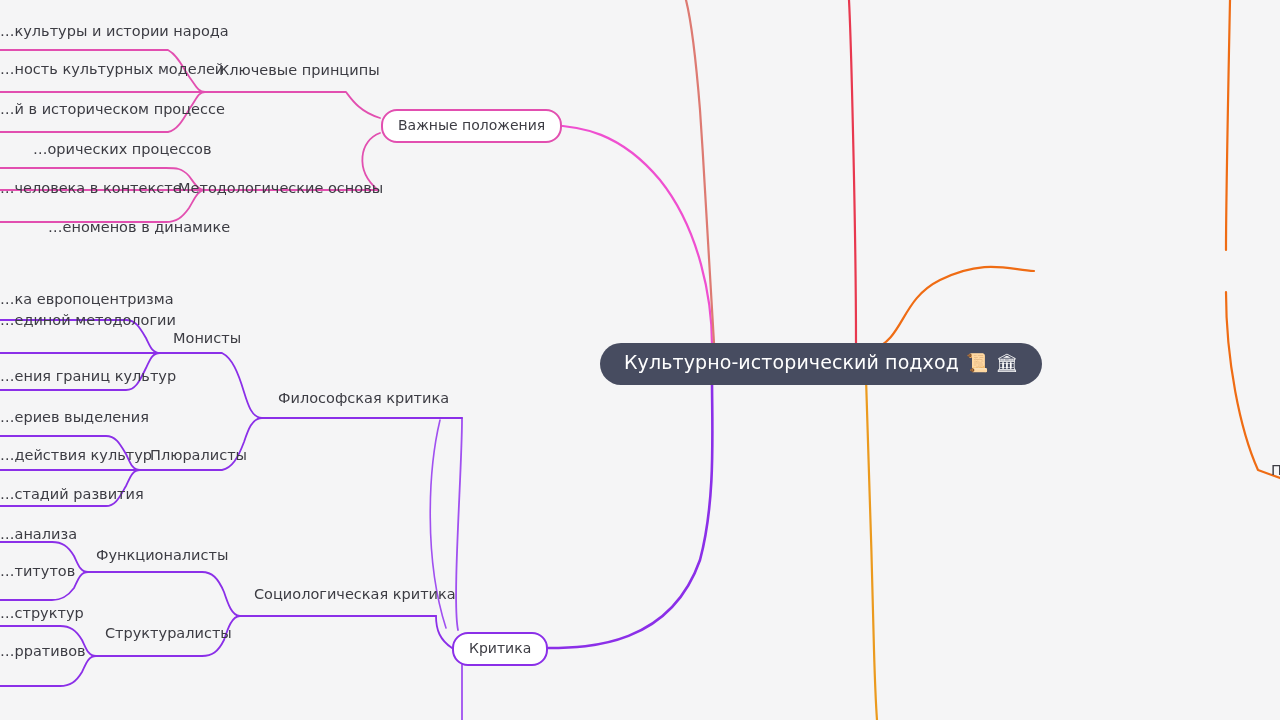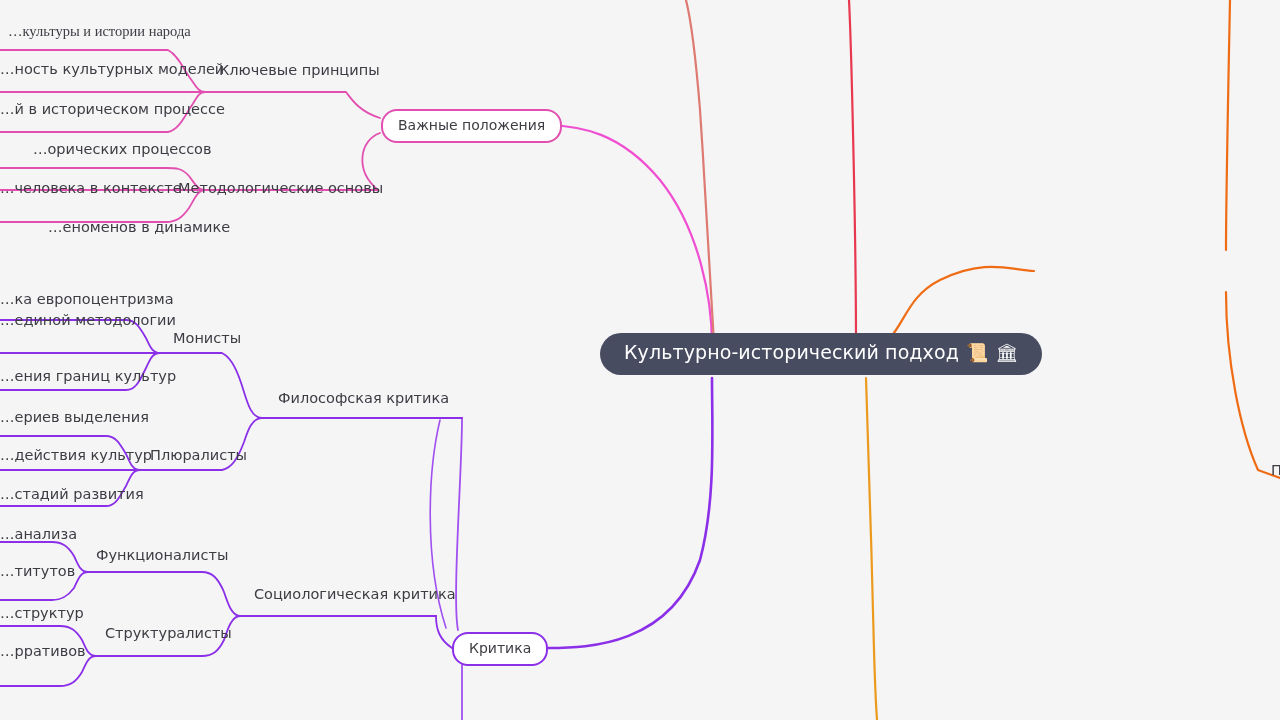--- a/index.html
+++ b/index.html
@@ -136,39 +136,39 @@
       <path d="M 88,572 C 80,572 78,580 74,588 C 68,596 62,600 52,600 L 0,600" stroke="#8b2fe8" stroke-width="1.8"></path>
 
       <path d="M 96,656 C 88,656 86,648 82,640 C 76,630 70,626 60,626 L 0,626" stroke="#8b2fe8" stroke-width="1.8"></path>
       <path d="M 96,656 C 88,656 86,664 82,672 C 76,682 70,686 60,686 L 0,686" stroke="#8b2fe8" stroke-width="1.8"></path>
 
       <path d="M 440,420 C 428,470 424,560 446,628" stroke="#a050f0" stroke-width="1.6"></path>
 
     </g>
   </svg>
 
-  <div class="node root-node" style="left:600px; top:333px;text-align:right;">
+  <div class="node root-node" style="left:600px; top:343px;text-align:right;">
     <span>Культурно-исторический подход</span>
     <span class="root-emoji">📜</span>
     <span class="root-emoji">🏛</span>
   </div>
 
   <div class="node pill pink" style="left:381px; top:109px;">
     <span>Важные положения</span>
   </div>
 
   <div class="node plain" style="left:219px; top:62px;">
     <span>Ключевые принципы</span>
   </div>
 
   <div class="node plain" style="left:178px; top:180px;">
     <span>Методологические основы</span>
   </div>
 
-  <div class="node leaf" style="left:8px; top:23px;font-family:Liberation Serif, serif;">
+  <div class="node leaf" style="left:0px; top:23px;">
     <span>…культуры и истории народа</span>
   </div>
   <div class="node leaf" style="left:0px; top:101px;">
     <span>…й в историческом процессе</span>
   </div>
   <div class="node leaf" style="left:0px; top:61px;">
     <span>…ность культурных моделей</span>
   </div>
   <div class="node leaf" style="left:0px; top:141px;padding-left:33px;">
     <span>…орических процессов</span>

